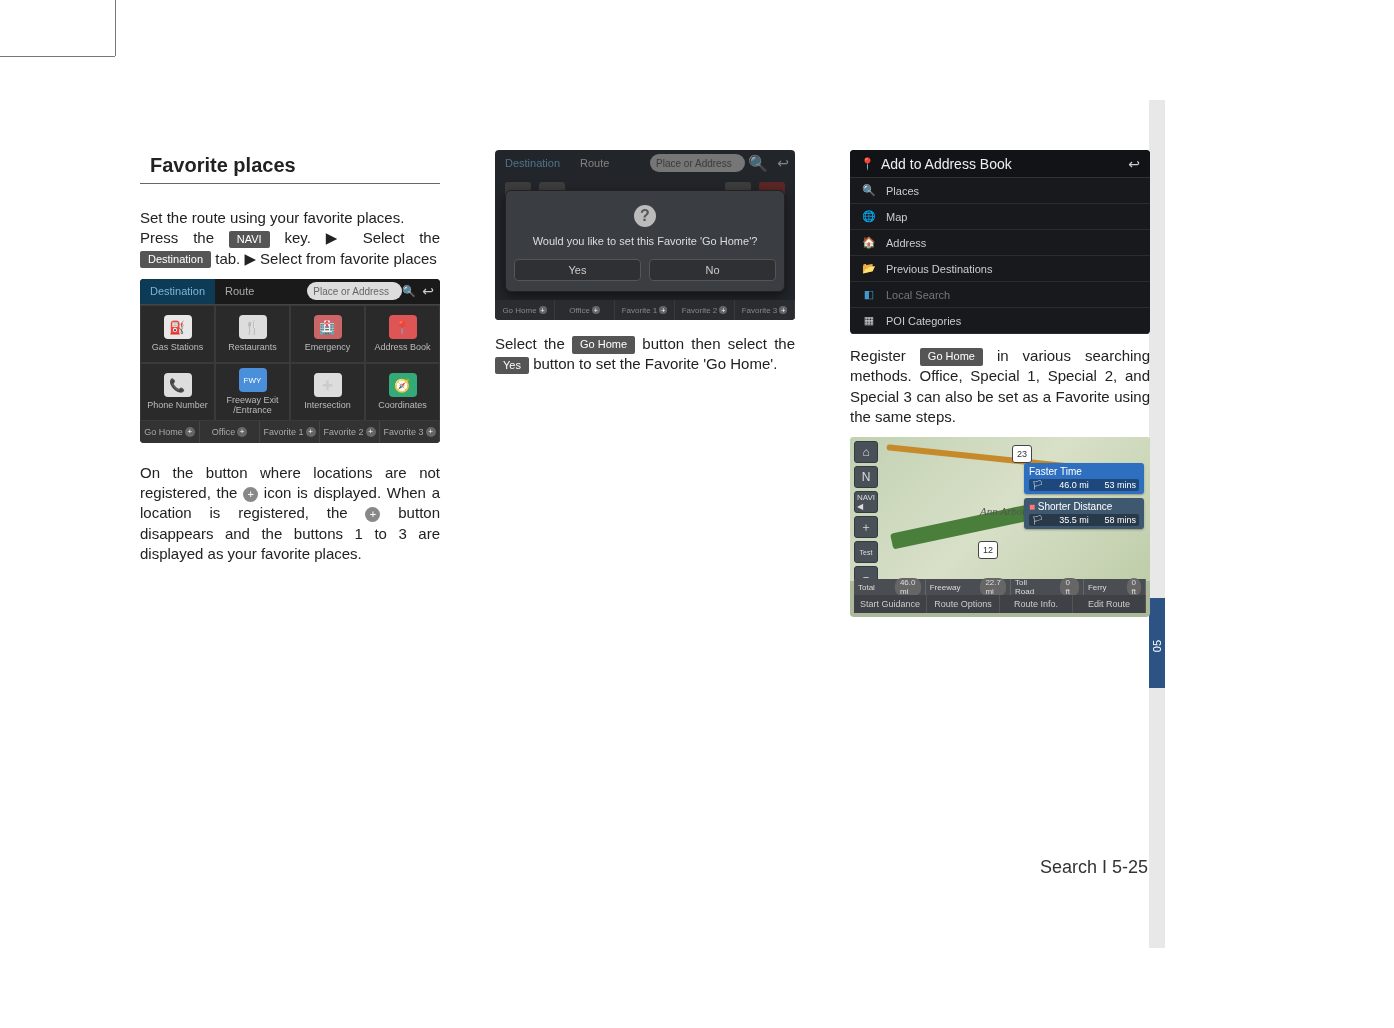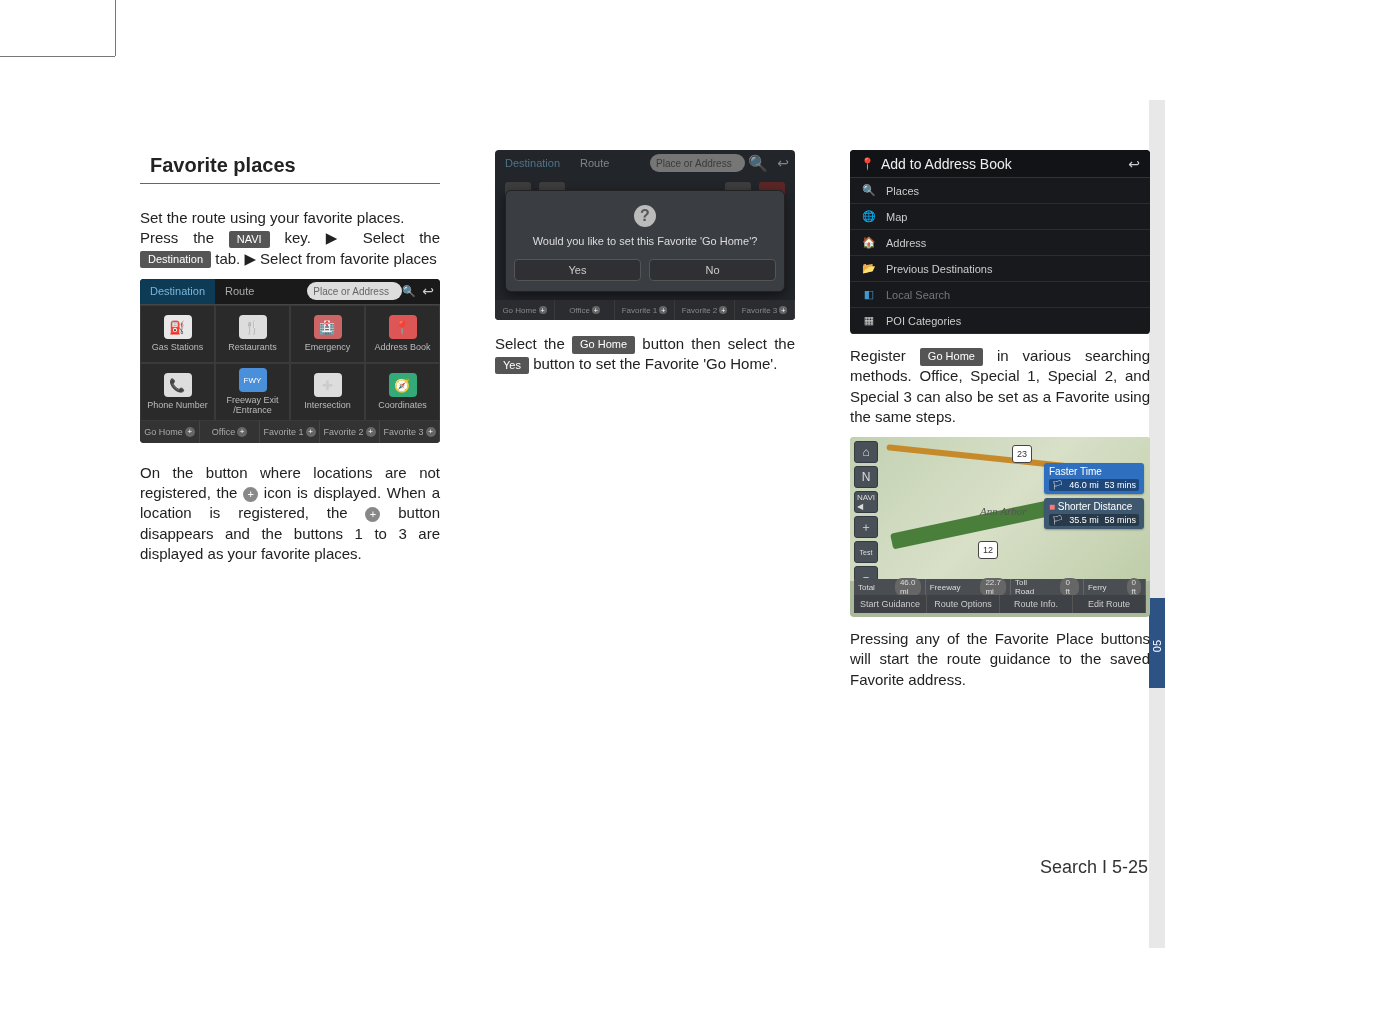--- a/index.html
+++ b/index.html
@@ -262,21 +262,21 @@
   .s4-shield1 { position:absolute; left:162px; top:8px; }
   .s4-shield2 { position:absolute; left:128px; top:104px; }
   .rshield {
     width:20px; height:18px;
     background:#fff; border:1px solid #444; border-radius:3px;
     display:flex; align-items:center; justify-content:center;
     font-size:9px; color:#333;
   }
   .s4-options {
     position:absolute; right:6px; top:26px;
-    width:100px;
+    width:120px;
     display:flex; flex-direction:column; gap:4px;
   }
   .s4-opt {
     background:#2f6fbf; color:#fff;
     border-radius:3px; padding:3px 5px;
     font-size:10px;
     box-shadow:0 1px 2px rgba(0,0,0,.3);
   }
   .s4-opt.alt { background:#3e5870; }
   .s4-opt .sub {
@@ -603,18 +603,17 @@
           </div>
       </div>
       <div class="s4-bbar">
         <div class="bb">Start Guidance</div>
         <div class="bb">Route Options</div>
         <div class="bb">Route Info.</div>
         <div class="bb">Edit Route</div>
       </div>
     </div>
 
-    <p>Pressing any of the Favorite Place buttons will start the route guidance to the saved Favorite address.</p>
   </div>
 
 </div>
 
 <div class="footer">Search I 5-25</div>
 
 </body></html>

